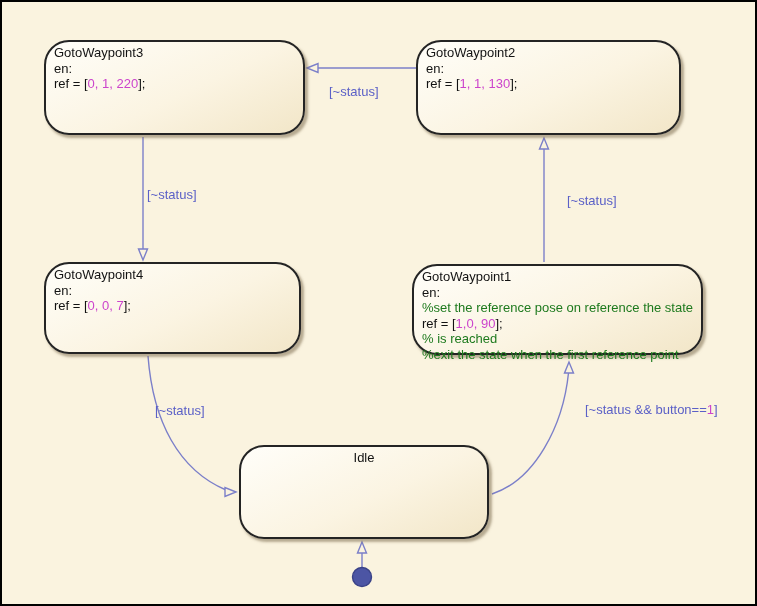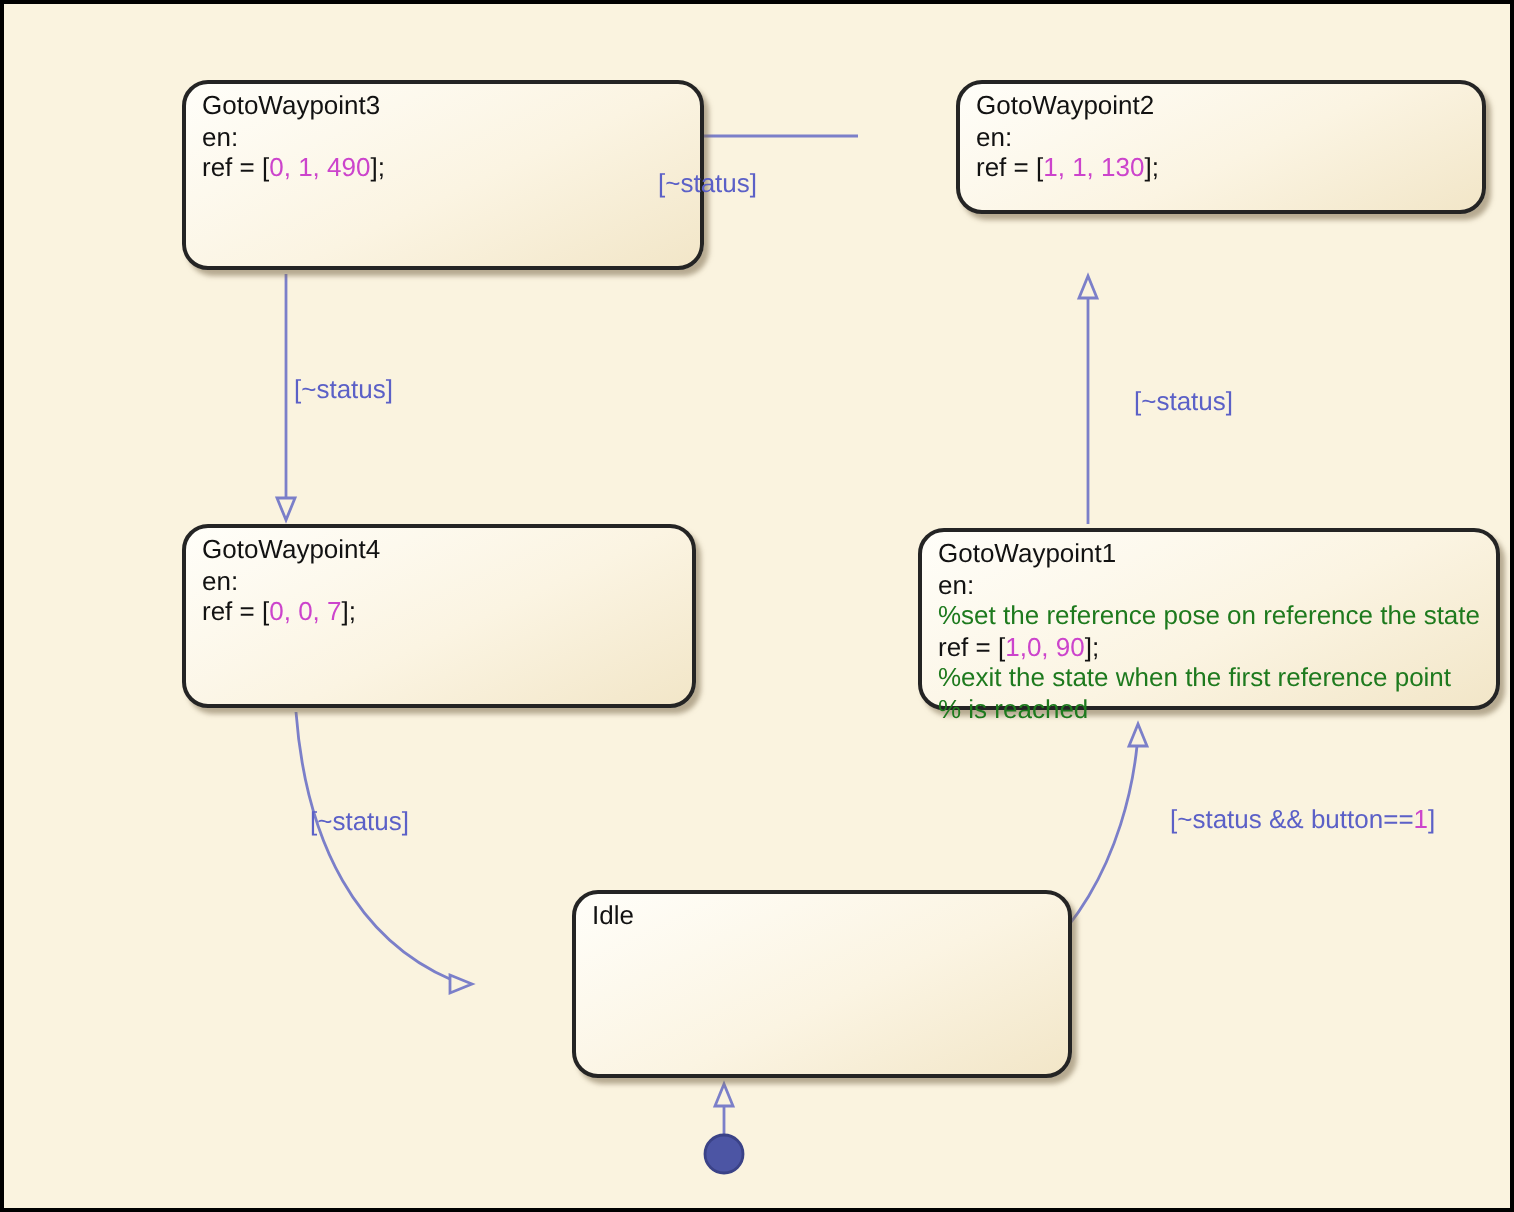--- a/index.html
+++ b/index.html
@@ -4,26 +4,25 @@
 <style>
   html,body { margin:0; padding:0; background:#ffffff; }
   .frame {
     position:relative; width:757px; height:606px; box-sizing:border-box;
     background:#faf3df; border:2px solid #000;
     font-family:"Liberation Sans", sans-serif; overflow:hidden;
   }
   .wires { position:absolute; left:0; top:0; width:757px; height:606px; }
   .state {
     position:absolute; box-sizing:border-box;
-    border:2px solid #242424; border-radius:13px;
+    border:2px solid #242424; border-radius:25px;
     background:linear-gradient(155deg, #fffef9 0%, #fbf4e2 55%, #f2e6c8 100%);
     box-shadow:2.5px 3px 2.5px rgba(125,110,80,0.55);
     padding:3px 8px; font-size:13px; line-height:15.5px; color:#121212;
     white-space:nowrap;
-    margin-left:47px;
   }
   .comment { color:#1e7a1e; }
   .value   { color:#cc44cc; }
   .tlabel  {
     position:absolute; font-size:13px; line-height:15px; color:#5b60c7;
     white-space:nowrap;
   }
   .tlabel .value { color:#cc44cc; }
 </style>
 </head>
@@ -51,45 +50,45 @@
 
       <path d="M 360 566 L 360 550"></path>
       <path d="M 360 540 L 355.5 551 L 364.5 551 Z" fill="#faf3df"></path>
       <circle cx="360" cy="575" r="9.5" fill="#4c55a4" stroke="#3a4287"></circle>
     </g>
   </svg>
 
   <div class="state" style="left:42px; top:38px; width:261px; height:95px;">
     <div>GotoWaypoint3</div>
     <div>en:</div>
-    <div><span>ref = [</span><span class="value">0, 1, 490</span><span>];</span></div>
+    <div><span>ref = [</span><span class="value">0, 1, 220</span><span>];</span></div>
   </div>
 
-  <div class="state" style="left:429px; top:38px; width:265px; height:67px;">
+  <div class="state" style="left:414px; top:38px; width:265px; height:95px;">
     <div>GotoWaypoint2</div>
     <div>en:</div>
     <div><span>ref = [</span><span class="value">1, 1, 130</span><span>];</span></div>
   </div>
 
   <div class="state" style="left:42px; top:260px; width:257px; height:92px;">
     <div>GotoWaypoint4</div>
     <div>en:</div>
     <div><span>ref = [</span><span class="value">0, 0, 7</span><span>];</span></div>
   </div>
 
   <div class="state" style="left:410px; top:262px; width:291px; height:91px;">
     <div>GotoWaypoint1</div>
     <div>en:</div>
     <div class="comment">%set the reference pose on reference the state</div>
     <div><span>ref = [</span><span class="value">1,0, 90</span><span>];</span></div>
+    <div class="comment">% is reached</div>
     <div class="comment">%exit the state when the first reference point</div>
-    <div class="comment">% is reached</div>
   </div>
 
-  <div class="state" style="left:237px; top:443px; width:250px; height:94px;">
+  <div class="state" style="left:237px; top:443px; width:250px; height:94px;text-align:center;">
     <div>Idle</div>
   </div>
 
   <div class="tlabel" style="left:327px; top:82px;">[~status]</div>
 
   <div class="tlabel" style="left:145px; top:185px;">[~status]</div>
 
   <div class="tlabel" style="left:565px; top:191px;">[~status]</div>
 
   <div class="tlabel" style="left:153px; top:401px;">[~status]</div>

